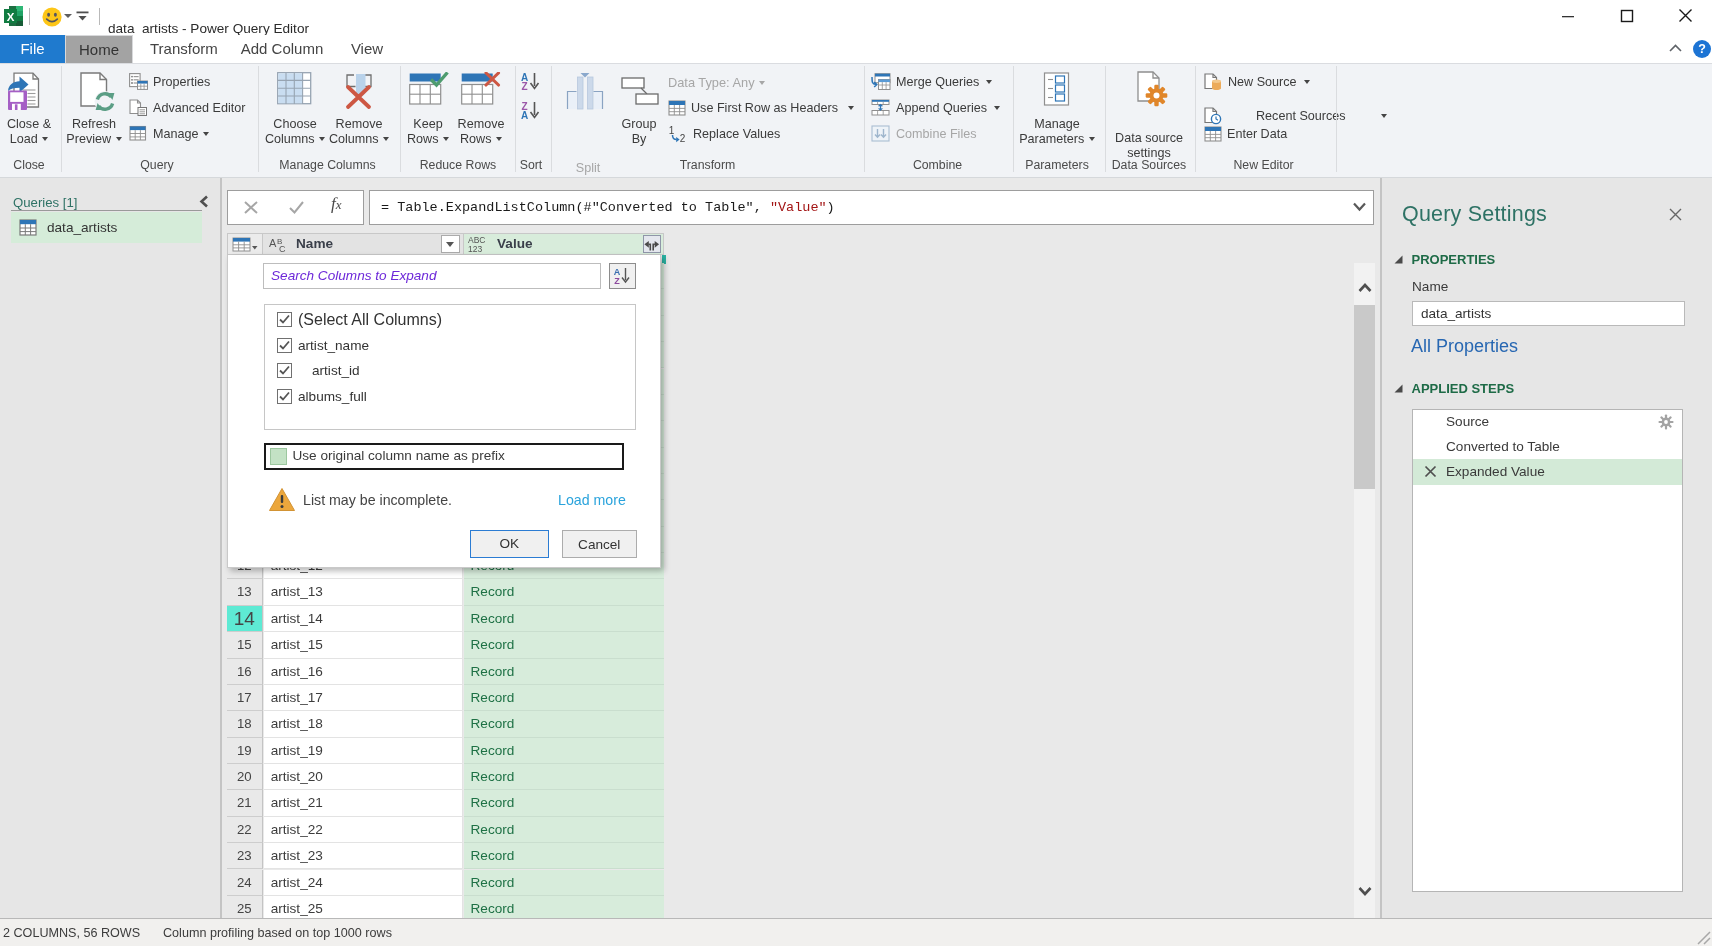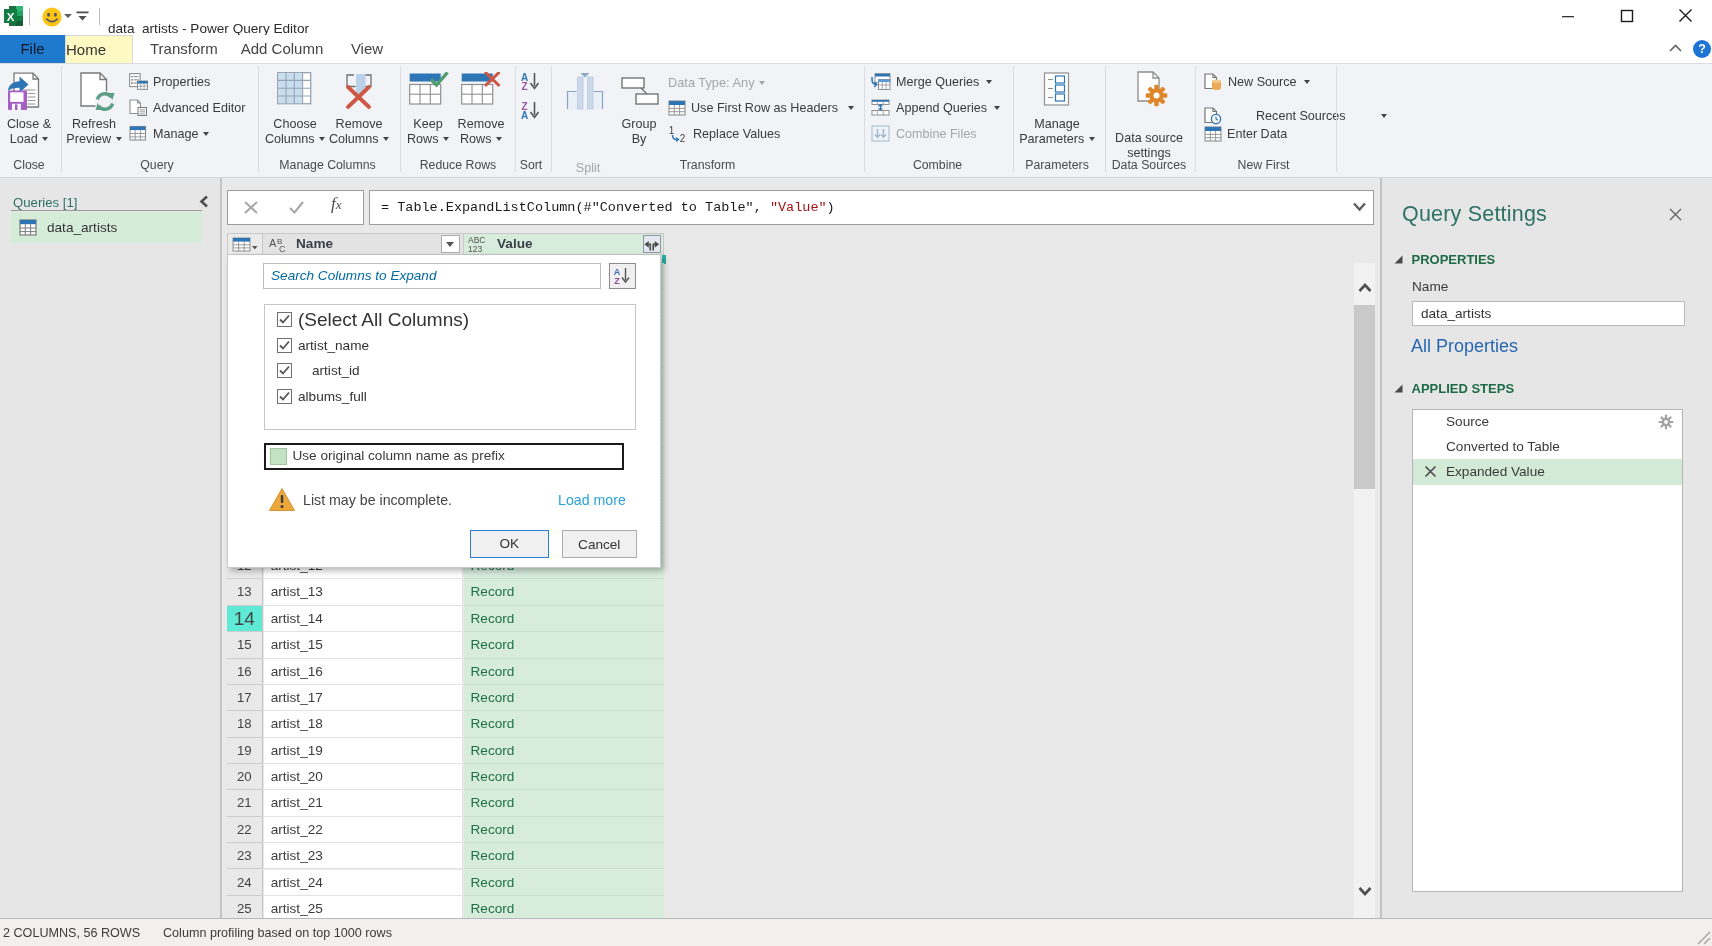--- a/index.html
+++ b/index.html
@@ -50,22 +50,22 @@
     <rect x="4" y="7" width="12" height="1.3" fill="#333"></rect>
   </svg>
 <svg class="abs" style="left:1620px;top:9px;" width="14" height="14" viewBox="0 0 14 14">
     <rect x="1.5" y="1.5" width="11" height="11" fill="none" stroke="#1a1a1a" stroke-width="1.4"></rect>
   </svg>
 <svg class="abs" style="left:1678px;top:8px;" width="15" height="15" viewBox="0 0 15 15">
     <path d="M1.5 1.5 L13.5 13.5 M13.5 1.5 L1.5 13.5" stroke="#1a1a1a" stroke-width="1.4"></path>
   </svg>
 
 <div class="abs" style="left:0;top:35px;width:1712px;height:28px;background:#ffffff;"></div>
-<div class="abs" style="left:0;top:35px;width:65px;height:28px;background:#1f7ace;color:#0f172a;font-size:15px;text-align:center;line-height:28px;">File</div>
-<div class="abs" style="left:65px;top:35px;width:68px;height:29px;background:#fef9c3;border:1px solid #d8d9db;border-bottom:none;color:#333;font-size:15px;line-height:27px;">Home</div>
+<div class="abs" style="left:0;top:35px;width:65px;height:28px;background:#1f7ace;color:#ffffff;font-size:15px;text-align:center;line-height:28px;">File</div>
+<div class="abs" style="left:65px;top:35px;width:68px;height:29px;background:#a3a3a3;border:1px solid #d8d9db;border-bottom:none;color:#333;font-size:15px;text-align:center;line-height:27px;">Home</div>
 <div class="abs" style="left:150px;top:35px;width:64px;height:28px;color:#444;font-size:15px;text-align:center;line-height:28px;">Transform</div>
 <div class="abs" style="left:240px;top:35px;width:84px;height:28px;color:#444;font-size:15px;text-align:center;line-height:28px;">Add Column</div>
 <div class="abs" style="left:348px;top:35px;width:38px;height:28px;color:#444;font-size:15px;text-align:center;line-height:28px;">View</div>
 
 <svg class="abs" style="left:1668px;top:43px;" width="15" height="11" viewBox="0 0 15 11">
     <path d="M2 8 L7.5 2.5 L13 8" fill="none" stroke="#5f6368" stroke-width="1.6"></path>
   </svg>
 <svg class="abs" style="left:1692px;top:39px;" width="20" height="20" viewBox="0 0 20 20">
   <circle cx="10" cy="10" r="9" fill="#1c74d4"></circle>
   <text x="10" y="14.4" font-size="12.5" font-weight="bold" fill="#ffffff" text-anchor="middle" font-family="Liberation Sans">?</text>
@@ -355,21 +355,21 @@
   <svg width="18" height="16" viewBox="0 0 18 16">
     <rect x="1" y="1" width="16" height="14" fill="#fff" stroke="#8f8f8f" stroke-width="1.1"></rect>
     <rect x="1" y="1" width="16" height="4" fill="#2e75b6"></rect>
     <line x1="1" y1="8.4" x2="17" y2="8.4" stroke="#8f8f8f" stroke-width="0.9"></line>
     <line x1="1" y1="11.7" x2="17" y2="11.7" stroke="#8f8f8f" stroke-width="0.9"></line>
     <line x1="6.3" y1="5" x2="6.3" y2="15" stroke="#8f8f8f" stroke-width="0.9"></line>
     <line x1="11.6" y1="5" x2="11.6" y2="15" stroke="#8f8f8f" stroke-width="0.9"></line>
   </svg>
   <span>Enter Data</span>
 </div>
-<div class="grplbl" style="left:1196px;width:135px;">New First</div>
+<div class="grplbl" style="left:1196px;width:135px;">New Editor</div>
 <div class="gsep" style="left:1336px;"></div>
 
 <div class="abs" style="left:0;top:178px;width:1712px;height:740px;background:#e6e6e6;"></div>
 
 <div class="abs" style="left:221px;top:178px;width:1159px;height:740px;background:#e9e9e9;"></div>
 
 <div class="abs" style="left:220px;top:178px;width:1.5px;height:740px;background:#c4c4c4;"></div>
 <div class="abs" style="left:1380px;top:178px;width:1.5px;height:740px;background:#c4c4c4;"></div>
 
 <div class="abs" style="left:13px;top:195px;height:15px;line-height:15px;font-size:13.2px;color:#2e7265;">Queries [1]</div>
@@ -510,36 +510,36 @@
 <div class="abs" style="left:0;top:615.0px;width:35.5px;height:26.37px;background:#e9e9e9;border-right:1.2px solid #c4c4c4;border-bottom:1px solid #cdcdcd;font-size:13.2px;color:#444;text-align:center;line-height:25px;">24</div>
 <div class="abs" style="left:36.7px;top:615.0px;width:199.8px;height:26.37px;background:#fff;border-right:1px solid #e3e3e3;border-bottom:1px solid #e3e3e3;font-size:13.6px;color:#3c3c3c;line-height:25.5px;padding-left:7px;">artist_24</div>
 <div class="abs" style="left:236.5px;top:615.0px;width:200.5px;height:26.37px;background:#d7ecdb;border-bottom:1px solid #c9dece;font-size:13.6px;color:#1e7145;line-height:25.5px;padding-left:7px;">Record</div>
 <div class="abs" style="left:0;top:641.4px;width:35.5px;height:26.37px;background:#e9e9e9;border-right:1.2px solid #c4c4c4;border-bottom:1px solid #cdcdcd;font-size:13.2px;color:#444;text-align:center;line-height:25px;">25</div>
 <div class="abs" style="left:36.7px;top:641.4px;width:199.8px;height:26.37px;background:#fff;border-right:1px solid #e3e3e3;border-bottom:1px solid #e3e3e3;font-size:13.6px;color:#3c3c3c;line-height:25.5px;padding-left:7px;">artist_25</div>
 <div class="abs" style="left:236.5px;top:641.4px;width:200.5px;height:26.37px;background:#d7ecdb;border-bottom:1px solid #c9dece;font-size:13.6px;color:#1e7145;line-height:25.5px;padding-left:7px;">Record</div>
 </div>
 
 <div class="abs" style="left:227px;top:254.5px;width:433.5px;height:313.5px;background:#fff;border:1px solid #c9c9c9;border-top:none;box-shadow:3px 3px 6px rgba(0,0,0,0.28);"></div>
 <div class="abs" style="left:263px;top:262.5px;width:338px;height:26px;background:#fff;border:1px solid #bdbdbd;"></div>
-<div class="abs" style="left:271px;top:262.5px;height:26px;line-height:26px;font-size:13.6px;font-style:italic;color:#0369a1;">Search Columns to Expand</div>
+<div class="abs" style="left:271px;top:262.5px;height:26px;line-height:26px;font-size:13.6px;font-style:italic;color:#6d28d9;">Search Columns to Expand</div>
 <div class="abs" style="left:608.5px;top:262.5px;width:27.5px;height:26px;background:#f0f0f0;border:1.5px solid #8c8c8c;"></div>
 <svg class="abs" style="left:613px;top:266px;" width="19" height="19" viewBox="0 0 19 19">
   <text x="4" y="8.5" font-size="9" font-weight="bold" fill="#3a6fb0" text-anchor="middle" font-family="Liberation Sans">A</text>
   <text x="4" y="18" font-size="9" font-weight="bold" fill="#8c4a9e" text-anchor="middle" font-family="Liberation Sans">Z</text>
   <line x1="12.5" y1="2" x2="12.5" y2="14" stroke="#555" stroke-width="1.4"></line>
   <path d="M9 11.5 L12.5 16 L16 11.5" fill="none" stroke="#555" stroke-width="1.4"></path>
 </svg>
 
 <div class="abs" style="left:263.5px;top:304px;width:372.5px;height:126px;background:#fff;border:1px solid #c6c6c6;"></div>
 
 <svg class="abs" style="left:277px;top:312px;" width="15" height="15" viewBox="0 0 15 15">
     <rect x="0.5" y="0.5" width="14" height="14" fill="#fff" stroke="#707070"></rect>
     <path d="M3 7.5 L6 10.5 L12 3.5" fill="none" stroke="#555" stroke-width="1.8"></path>
   </svg>
-<div class="abs" style="left:298px;top:311px;height:17px;line-height:17px;font-size:19px;color:#333;">(Select All Columns)</div>
+<div class="abs" style="left:298px;top:311px;height:17px;line-height:17px;font-size:16px;color:#333;">(Select All Columns)</div>
 <svg class="abs" style="left:277px;top:337.5px;" width="15" height="15" viewBox="0 0 15 15">
     <rect x="0.5" y="0.5" width="14" height="14" fill="#fff" stroke="#707070"></rect>
     <path d="M3 7.5 L6 10.5 L12 3.5" fill="none" stroke="#555" stroke-width="1.8"></path>
   </svg>
 <div class="abs" style="left:298px;top:336.5px;height:17px;line-height:17px;font-size:13.6px;color:#333;">artist_name</div>
 <svg class="abs" style="left:277px;top:363px;" width="15" height="15" viewBox="0 0 15 15">
     <rect x="0.5" y="0.5" width="14" height="14" fill="#fff" stroke="#707070"></rect>
     <path d="M3 7.5 L6 10.5 L12 3.5" fill="none" stroke="#555" stroke-width="1.8"></path>
   </svg>
 <div class="abs" style="left:312px;top:362px;height:17px;line-height:17px;font-size:13.6px;color:#333;">artist_id</div>

